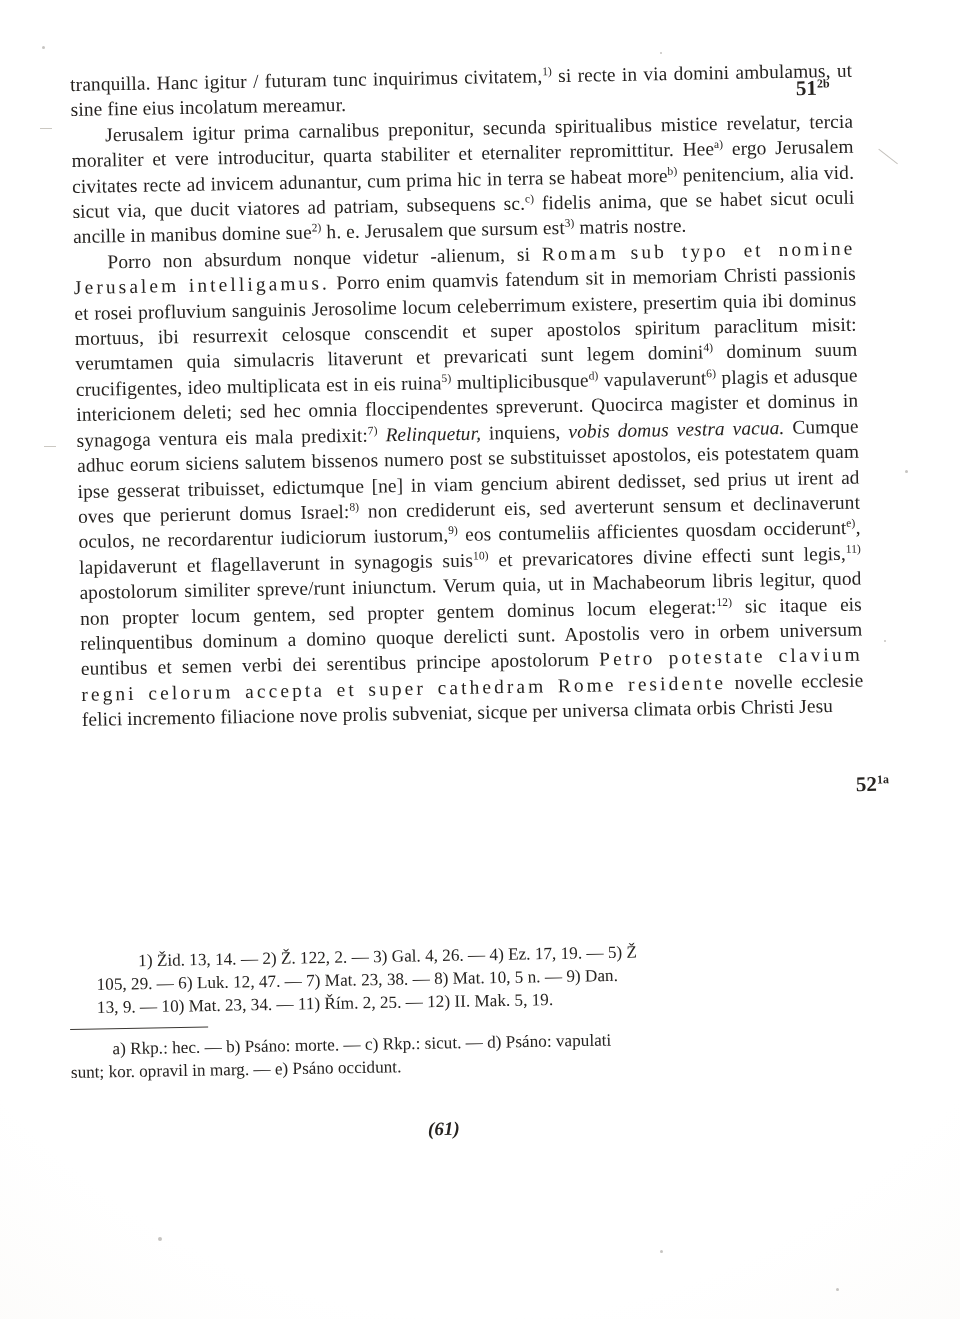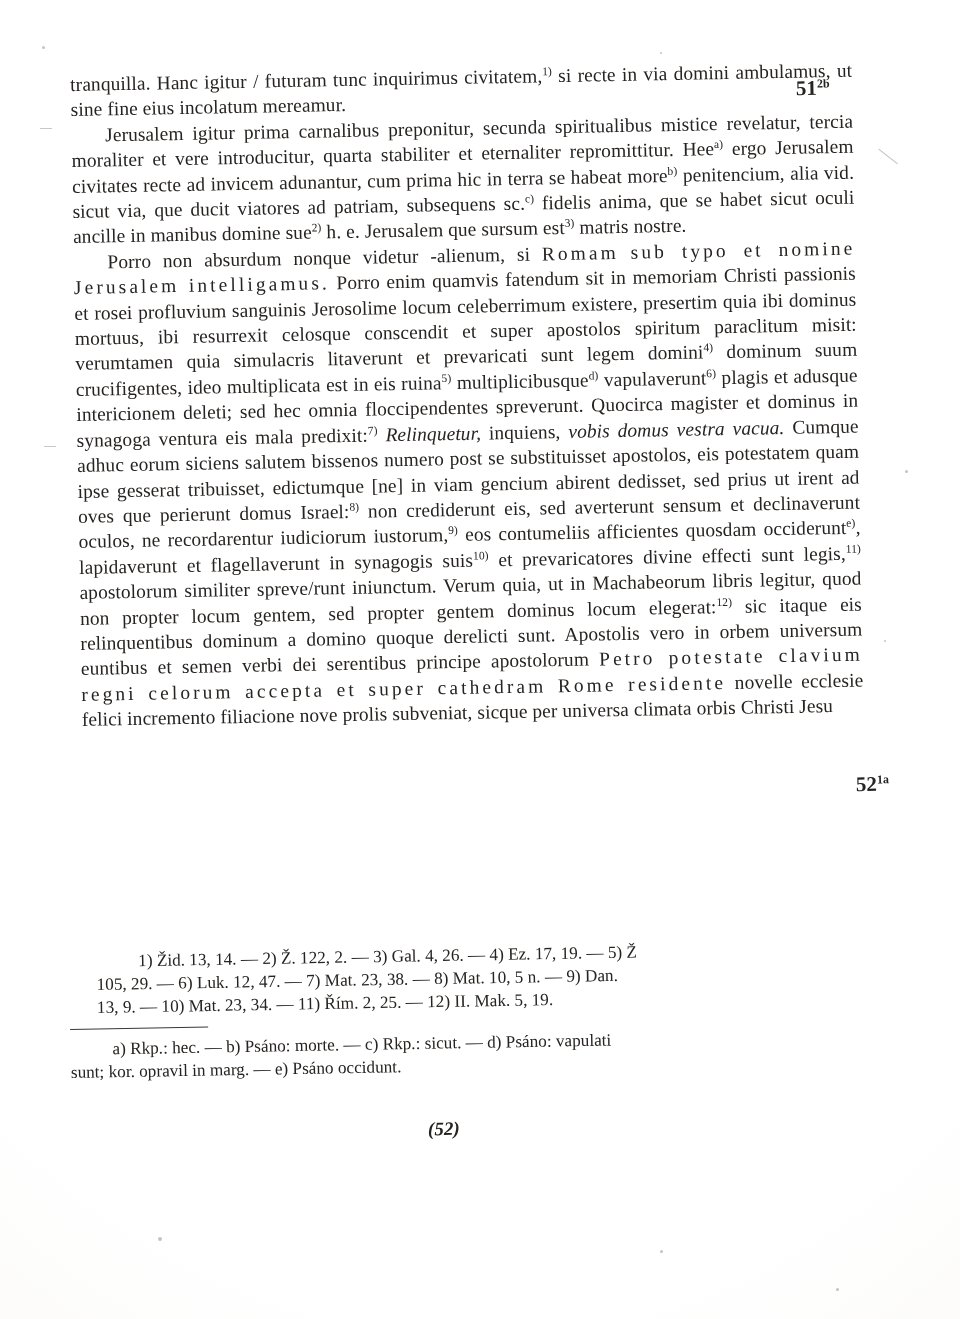--- a/index.html
+++ b/index.html
@@ -167,21 +167,21 @@
     <p class="note-line">105, 29. — 6) Luk. 12, 47. — 7) Mat. 23, 38. — 8) Mat. 10, 5 n. — 9) Dan.</p>
     <p class="note-line">13, 9. — 10) Mat. 23, 34. — 11) Řím. 2, 25. — 12) II. Mak. 5, 19.</p>
   </div>
 
   <div class="notes notes-2">
     <div class="rule"></div>
     <p class="note-line first-indent">a) Rkp.: hec. — b) Psáno: morte. — c) Rkp.: sicut. — d) Psáno: vapulati</p>
     <p class="note-line">sunt; kor. opravil in marg. — e) Psáno occidunt.</p>
   </div>
 
-  <div class="pagenum">(52)</div>
+  <div class="pagenum">(61)</div>
 
   <div class="speck" style="left:42px;  top:46px;  width:3px; height:3px;"></div>
   <div class="speck" style="left:660px; top:52px;  width:2px; height:2px;"></div>
   <div class="speck" style="left:905px; top:470px; width:3px; height:3px;"></div>
   <div class="speck" style="left:884px; top:640px; width:2px; height:2px;"></div>
   <div class="speck" style="left:158px; top:1237px; width:4px; height:4px;"></div>
   <div class="speck" style="left:660px; top:1250px; width:3px; height:3px;"></div>
   <div class="speck" style="left:836px; top:1288px; width:3px; height:3px;"></div>
   <div class="slash" style="left:876px; top:156px;"></div>
   <div class="tick" style="left:44px;  top:446px;"></div>

